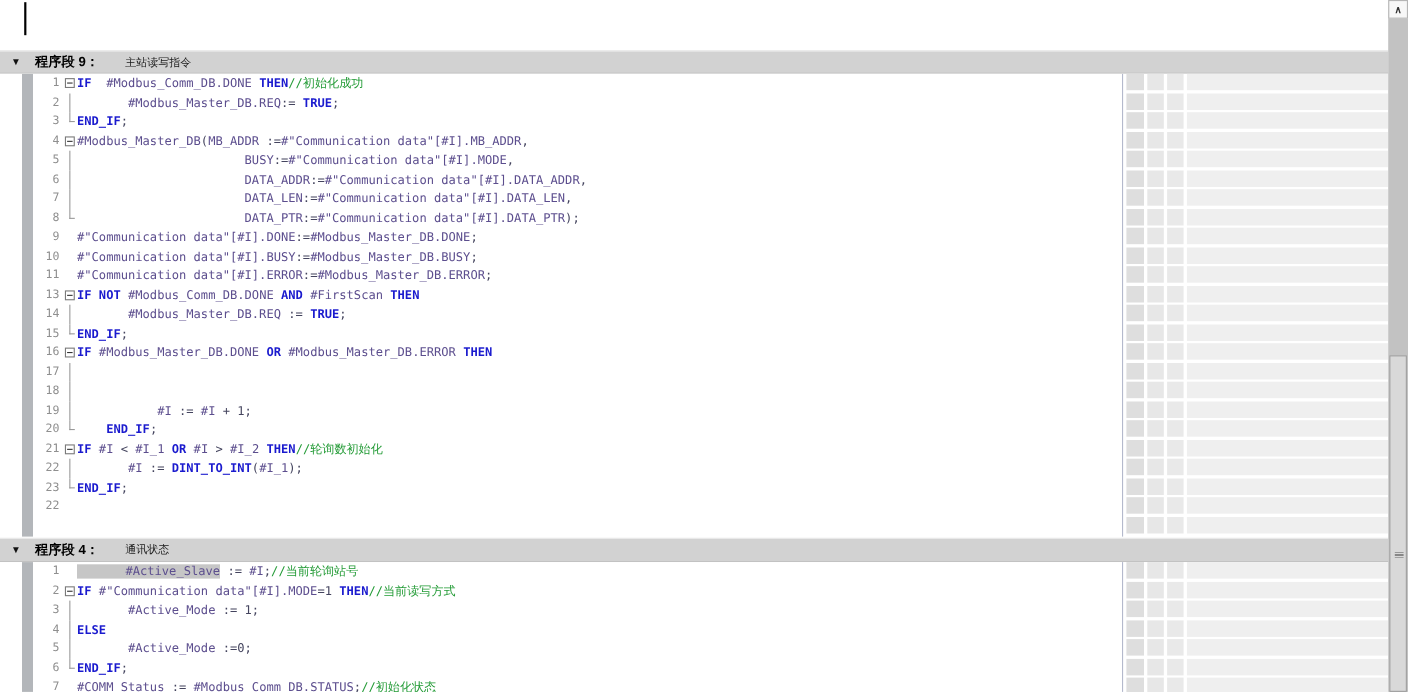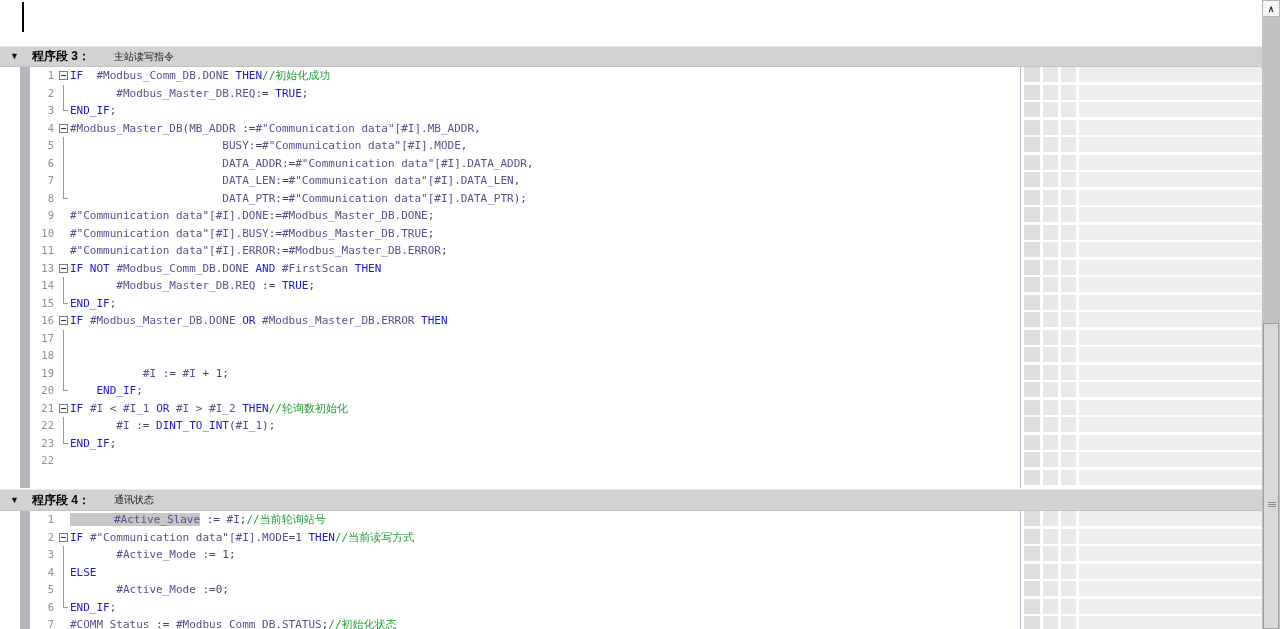--- a/index.html
+++ b/index.html
@@ -31,21 +31,21 @@
   .ln{flex:0 0 24px;text-align:right;padding-right:4px;color:var(--line_number);
       font:10.5px/17.5px "DejaVu Sans Mono",monospace;}
   .fold{flex:0 0 12px;position:relative;}
   .foldbox{position:absolute;left:1px;top:4px;width:9px;height:9px;border:1px solid #7a7a7a;
       background:#fff;box-sizing:border-box;}
   .foldbox i{position:absolute;left:1px;top:3px;width:5px;height:1px;background:#333;}
   .foldline{position:absolute;left:5px;top:0;bottom:0;width:1px;background:#9a9a9a;}
   .foldend{position:absolute;left:5px;top:0;height:9px;width:5px;border-left:1px solid #9a9a9a;
       border-bottom:1px solid #9a9a9a;box-sizing:border-box;}
   pre.code{margin:0;font:11px/17.5px "DejaVu Sans Mono",monospace;white-space:pre;}
-  .seg-k{color:var(--keyword);font-weight:normal;}
+  .seg-k{color:var(--keyword);font-weight:bold;}
   .seg-v{color:var(--operand);}
   .seg-o{color:var(--punct);}
   .seg-c{color:var(--comment);}
   .seg-w{color:#333;}
   .seg-h{color:var(--operand);background:var(--highlight_bg);padding-left:44px;}
   
   .colrow{position:relative;height:17.5px;}
   .colrow span{position:absolute;top:0;bottom:2.5px;}
   .ca{left:2px;width:16px;background:var(--col_a);}
   .cb{left:21px;width:15px;background:var(--col_b);}
@@ -66,21 +66,21 @@
 
 <div id="screen">
 
   <div id="topzone">
     <div id="cursor"></div>
   </div>
 
   <section>
     <header class="net-header" style="top:46px">
       <span class="tri">▼</span>
-      <span class="ntitle">程序段 3：</span>
+      <span class="ntitle">程序段 9：</span>
       <span class="nsub">主站读写指令</span>
     </header>
     <div class="net-body" style="top:67px;height:421px">
       <div class="strip"></div>
       <div class="editor">
           <div class="row">
             <span class="ln">1</span>
             <span class="fold">
               <span class="foldbox">
                 <i></i>
@@ -140,21 +140,21 @@
             <pre class="code"><span class="seg-w">                       </span><span class="seg-v">DATA_PTR</span><span class="seg-o">:=</span><span class="seg-v">#"Communication data"[#I].DATA_PTR</span><span class="seg-o">);</span></pre>
           </div>
           <div class="row">
             <span class="ln">9</span>
             <span class="fold"></span>
             <pre class="code"><span class="seg-v">#"Communication data"[#I].DONE</span><span class="seg-o">:=</span><span class="seg-v">#Modbus_Master_DB.DONE</span><span class="seg-o">;</span></pre>
           </div>
           <div class="row">
             <span class="ln">10</span>
             <span class="fold"></span>
-            <pre class="code"><span class="seg-v">#"Communication data"[#I].BUSY</span><span class="seg-o">:=</span><span class="seg-v">#Modbus_Master_DB.TRUE</span><span class="seg-o">;</span></pre>
+            <pre class="code"><span class="seg-v">#"Communication data"[#I].BUSY</span><span class="seg-o">:=</span><span class="seg-v">#Modbus_Master_DB.BUSY</span><span class="seg-o">;</span></pre>
           </div>
           <div class="row">
             <span class="ln">11</span>
             <span class="fold"></span>
             <pre class="code"><span class="seg-v">#"Communication data"[#I].ERROR</span><span class="seg-o">:=</span><span class="seg-v">#Modbus_Master_DB.ERROR</span><span class="seg-o">;</span></pre>
           </div>
           <div class="row">
             <span class="ln">13</span>
             <span class="fold">
               <span class="foldbox">

